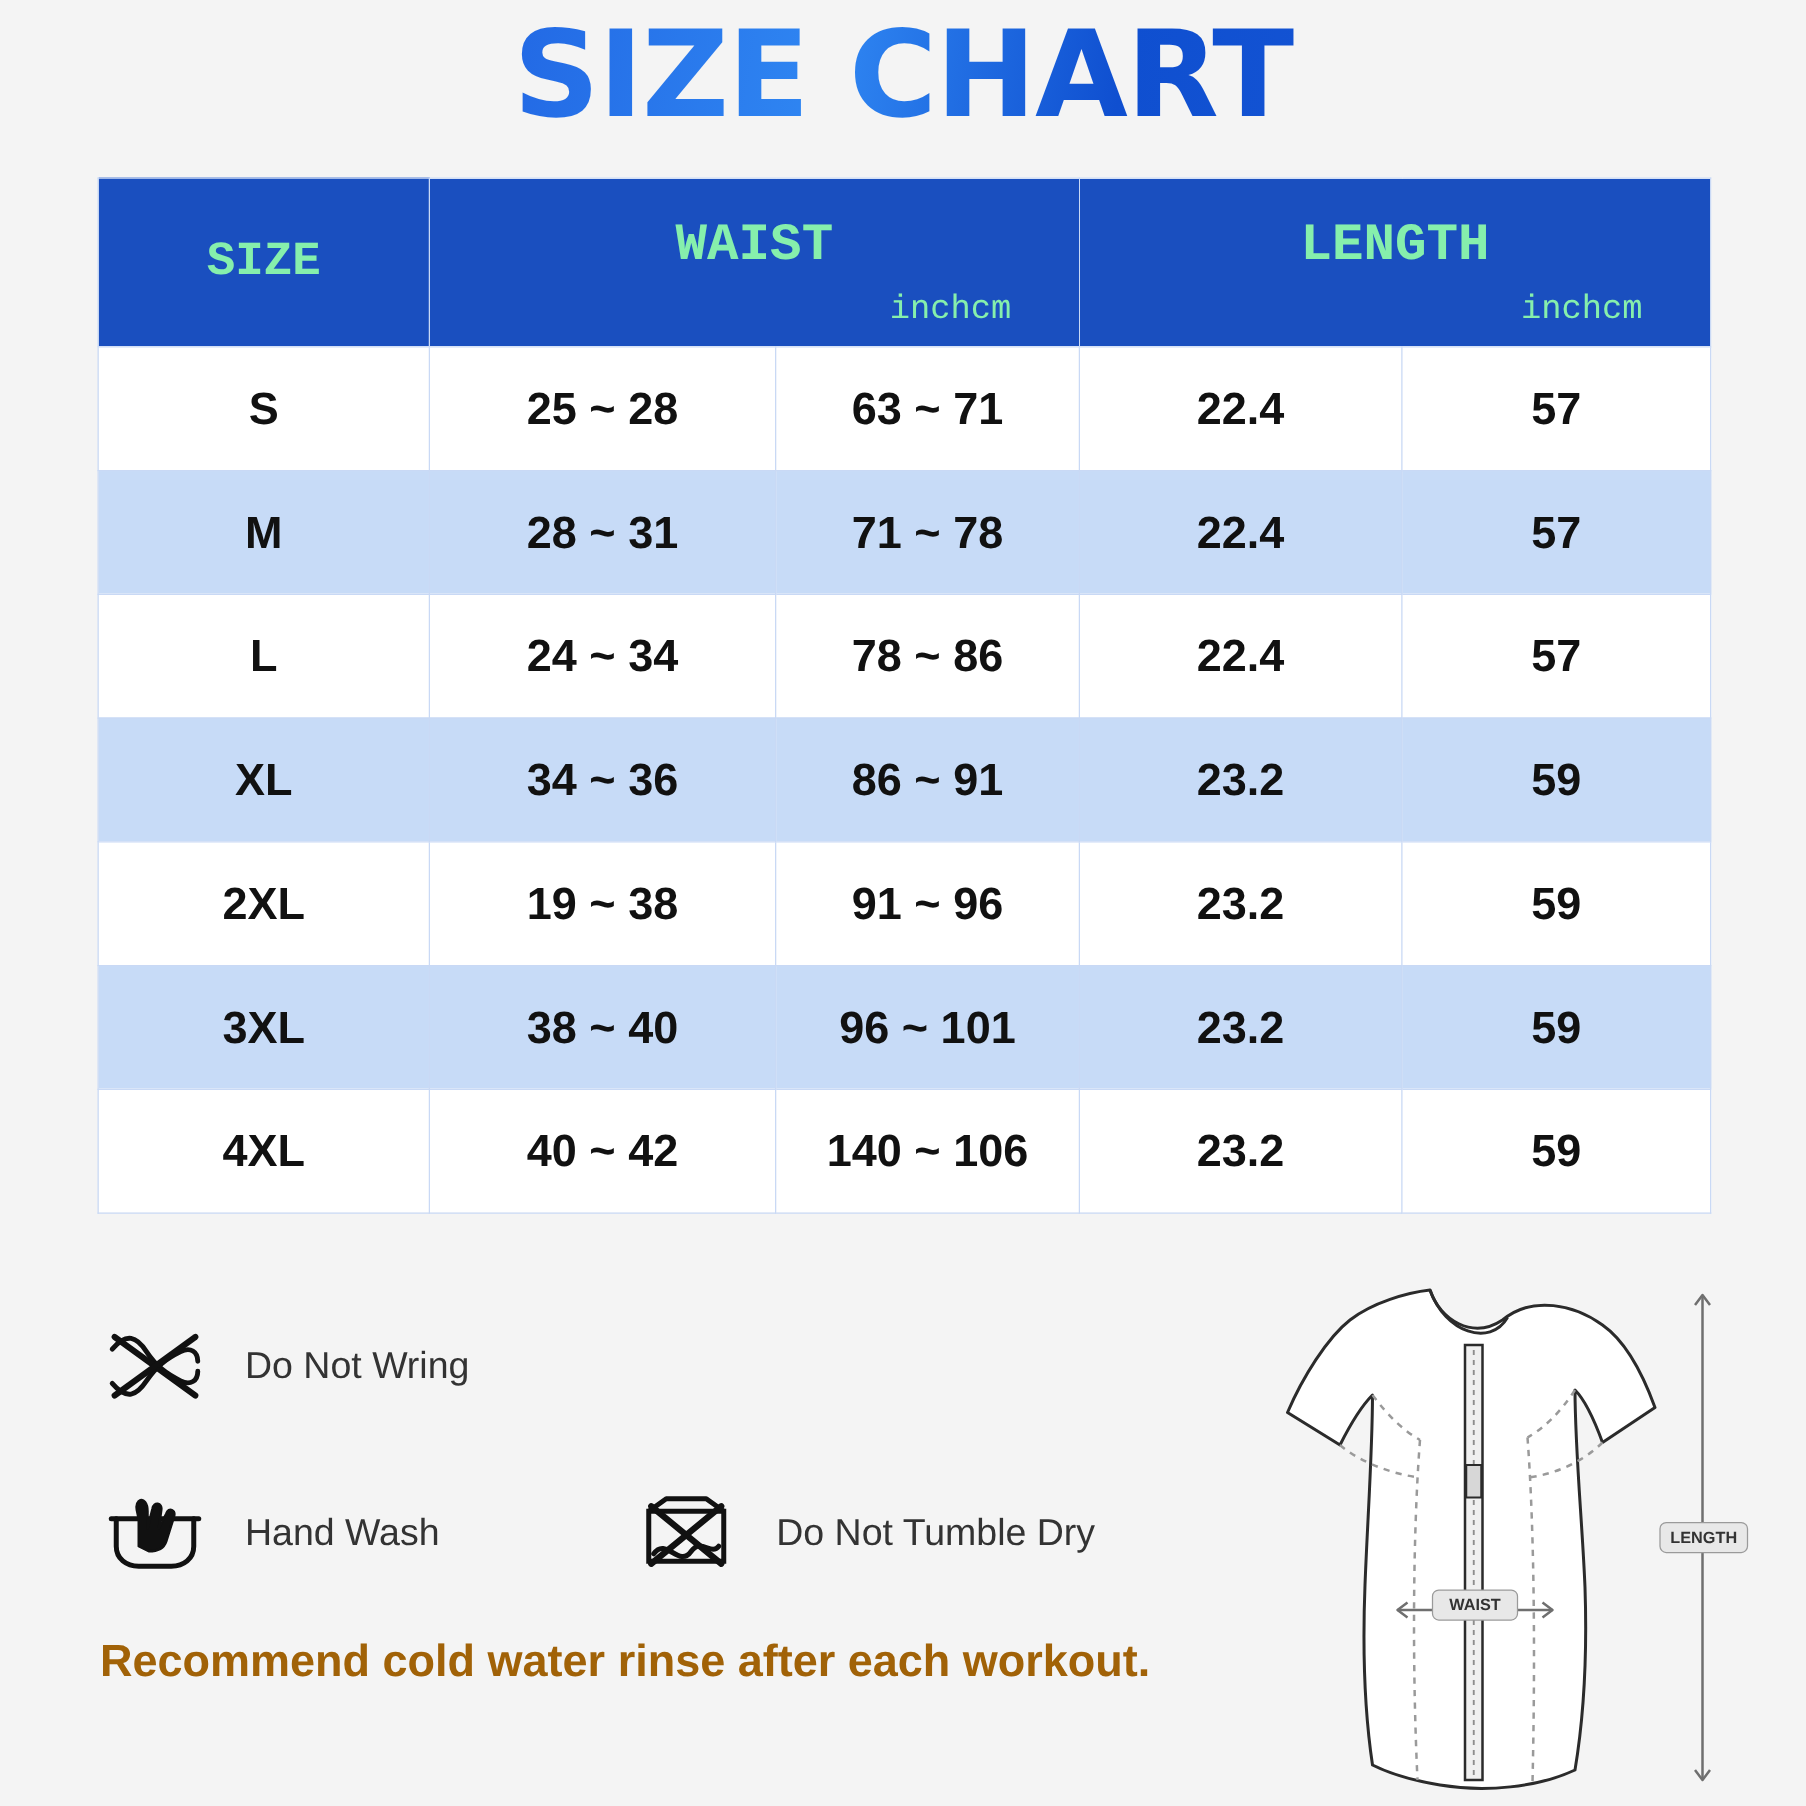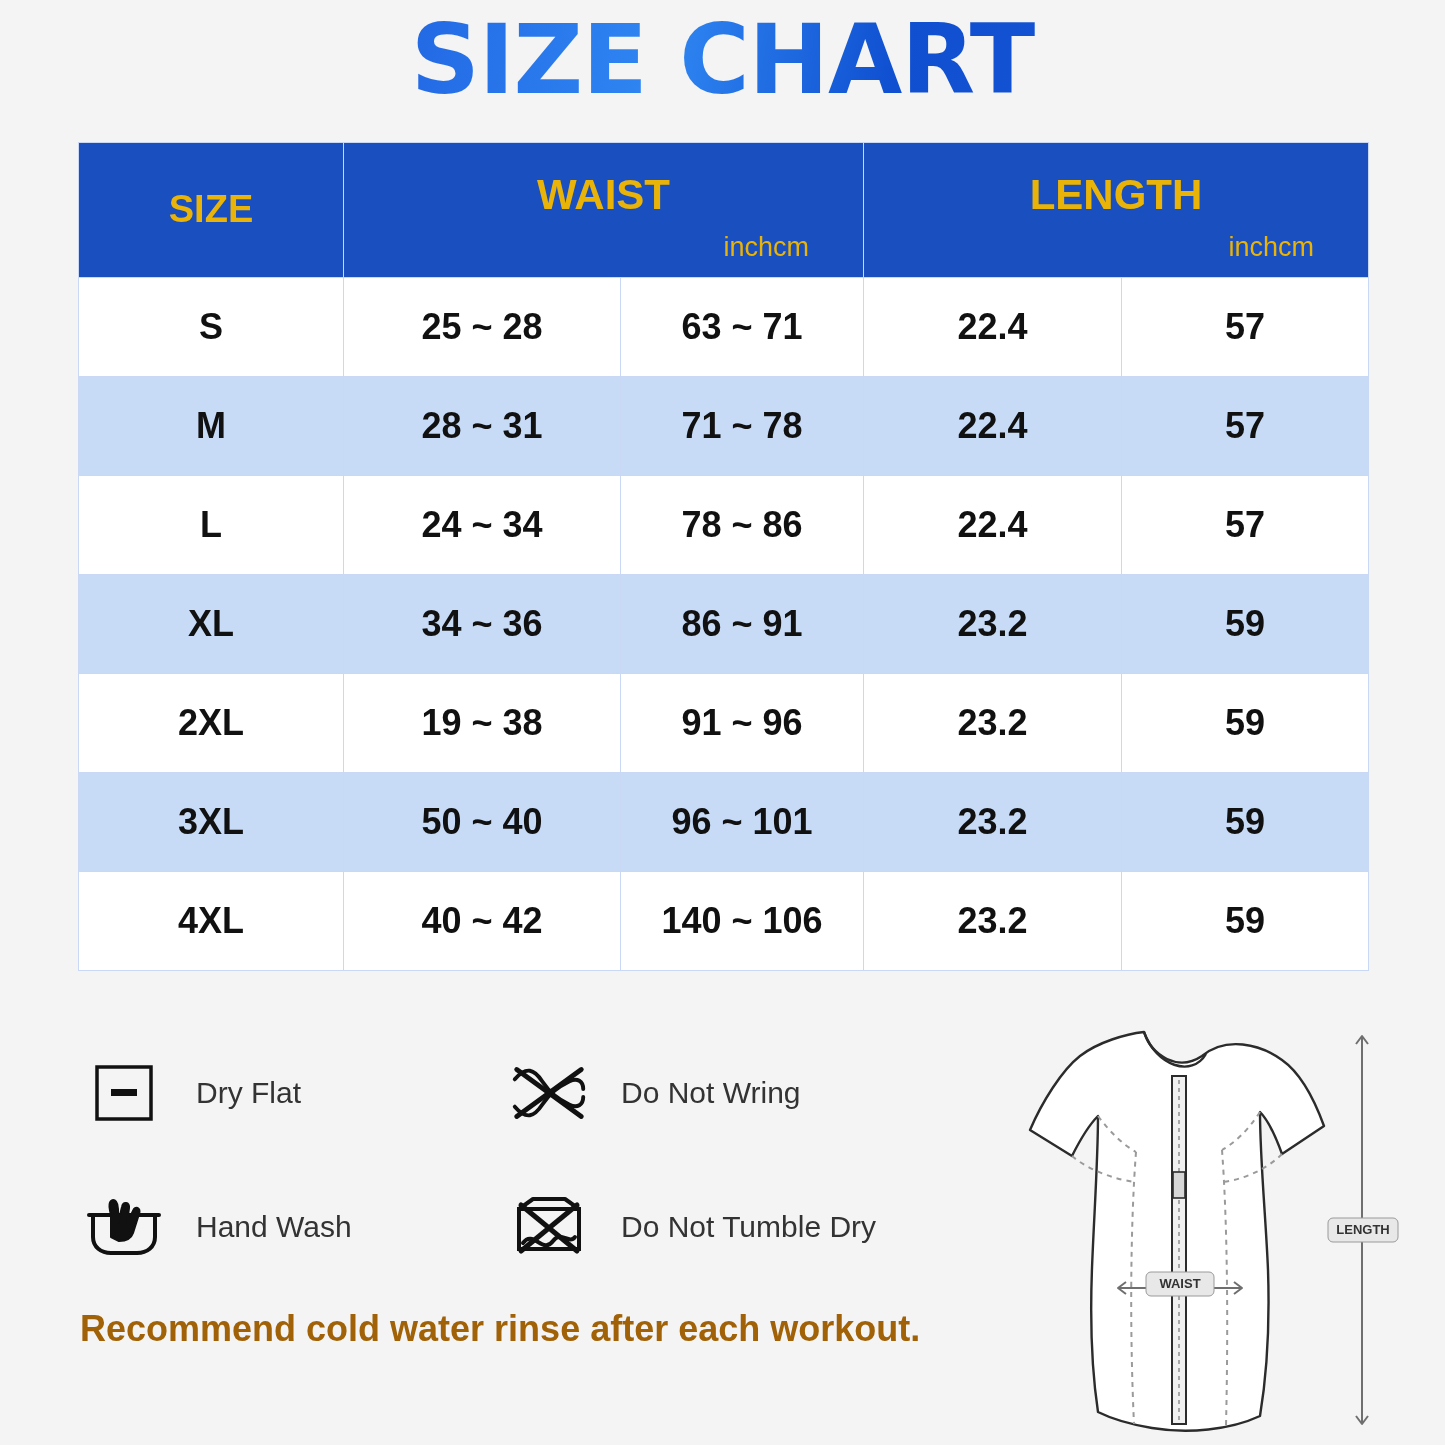--- a/index.html
+++ b/index.html
@@ -45,23 +45,24 @@
     border-collapse: collapse;
     width: 1290px;
     table-layout: fixed;
   }
   table.size-table th, table.size-table td {
     border: 1px solid #c9d9f5;
     text-align: center;
   }
   thead th {
     background: #1a4fbf;
-    color: #eab308;
+    color: #86efac;
     border: 1px solid #1a4fbf;
     padding: 0;
+    font-family: Liberation Mono, monospace;
   }
   .head-size {
     font-size: 38px;
     font-weight: 700;
     height: 134px;
     vertical-align: middle;
   }
   .head-group {
     height: 134px;
     vertical-align: middle;
@@ -227,47 +228,38 @@
         </tr>
         <tr>
           <td>2XL</td>
           <td>19 ~ 38</td>
           <td>91 ~ 96</td>
           <td>23.2</td>
           <td>59</td>
         </tr>
         <tr class="alt">
           <td>3XL</td>
-          <td>50 ~ 40</td>
+          <td>38 ~ 40</td>
           <td>96 ~ 101</td>
           <td>23.2</td>
           <td>59</td>
         </tr>
         <tr>
           <td>4XL</td>
           <td>40 ~ 42</td>
           <td>140 ~ 106</td>
           <td>23.2</td>
           <td>59</td>
         </tr>
       </tbody>
     </table>
   </div>
 
   <div class="care">
     <div class="care-row">
-      <div class="care-item">
-        <span class="care-icon">
-          <svg width="70" height="64" viewBox="0 0 70 64">
-            <rect x="8" y="6" width="54" height="52" fill="none" stroke="#111" stroke-width="3.5"></rect>
-            <rect x="22" y="28" width="26" height="7" fill="#111"></rect>
-          </svg>
-        </span>
-        <span class="care-label">Dry Flat</span>
-      </div>
       <div class="care-item">
         <span class="care-icon">
           <svg width="90" height="64" viewBox="0 0 90 64">
             <path d="M10 18 C22 4 30 8 38 20 C46 32 54 38 66 44 C74 48 80 44 80 36" fill="none" stroke="#111" stroke-width="4" stroke-linecap="round"></path>
             <path d="M10 46 C22 60 30 56 38 44 C46 32 54 26 66 20 C74 16 80 20 80 28" fill="none" stroke="#111" stroke-width="4" stroke-linecap="round"></path>
             <line x1="12" y1="8" x2="78" y2="56" stroke="#111" stroke-width="5" stroke-linecap="round"></line>
             <line x1="78" y1="8" x2="12" y2="56" stroke="#111" stroke-width="5" stroke-linecap="round"></line>
           </svg>
         </span>
         <span class="care-label">Do Not Wring</span>

